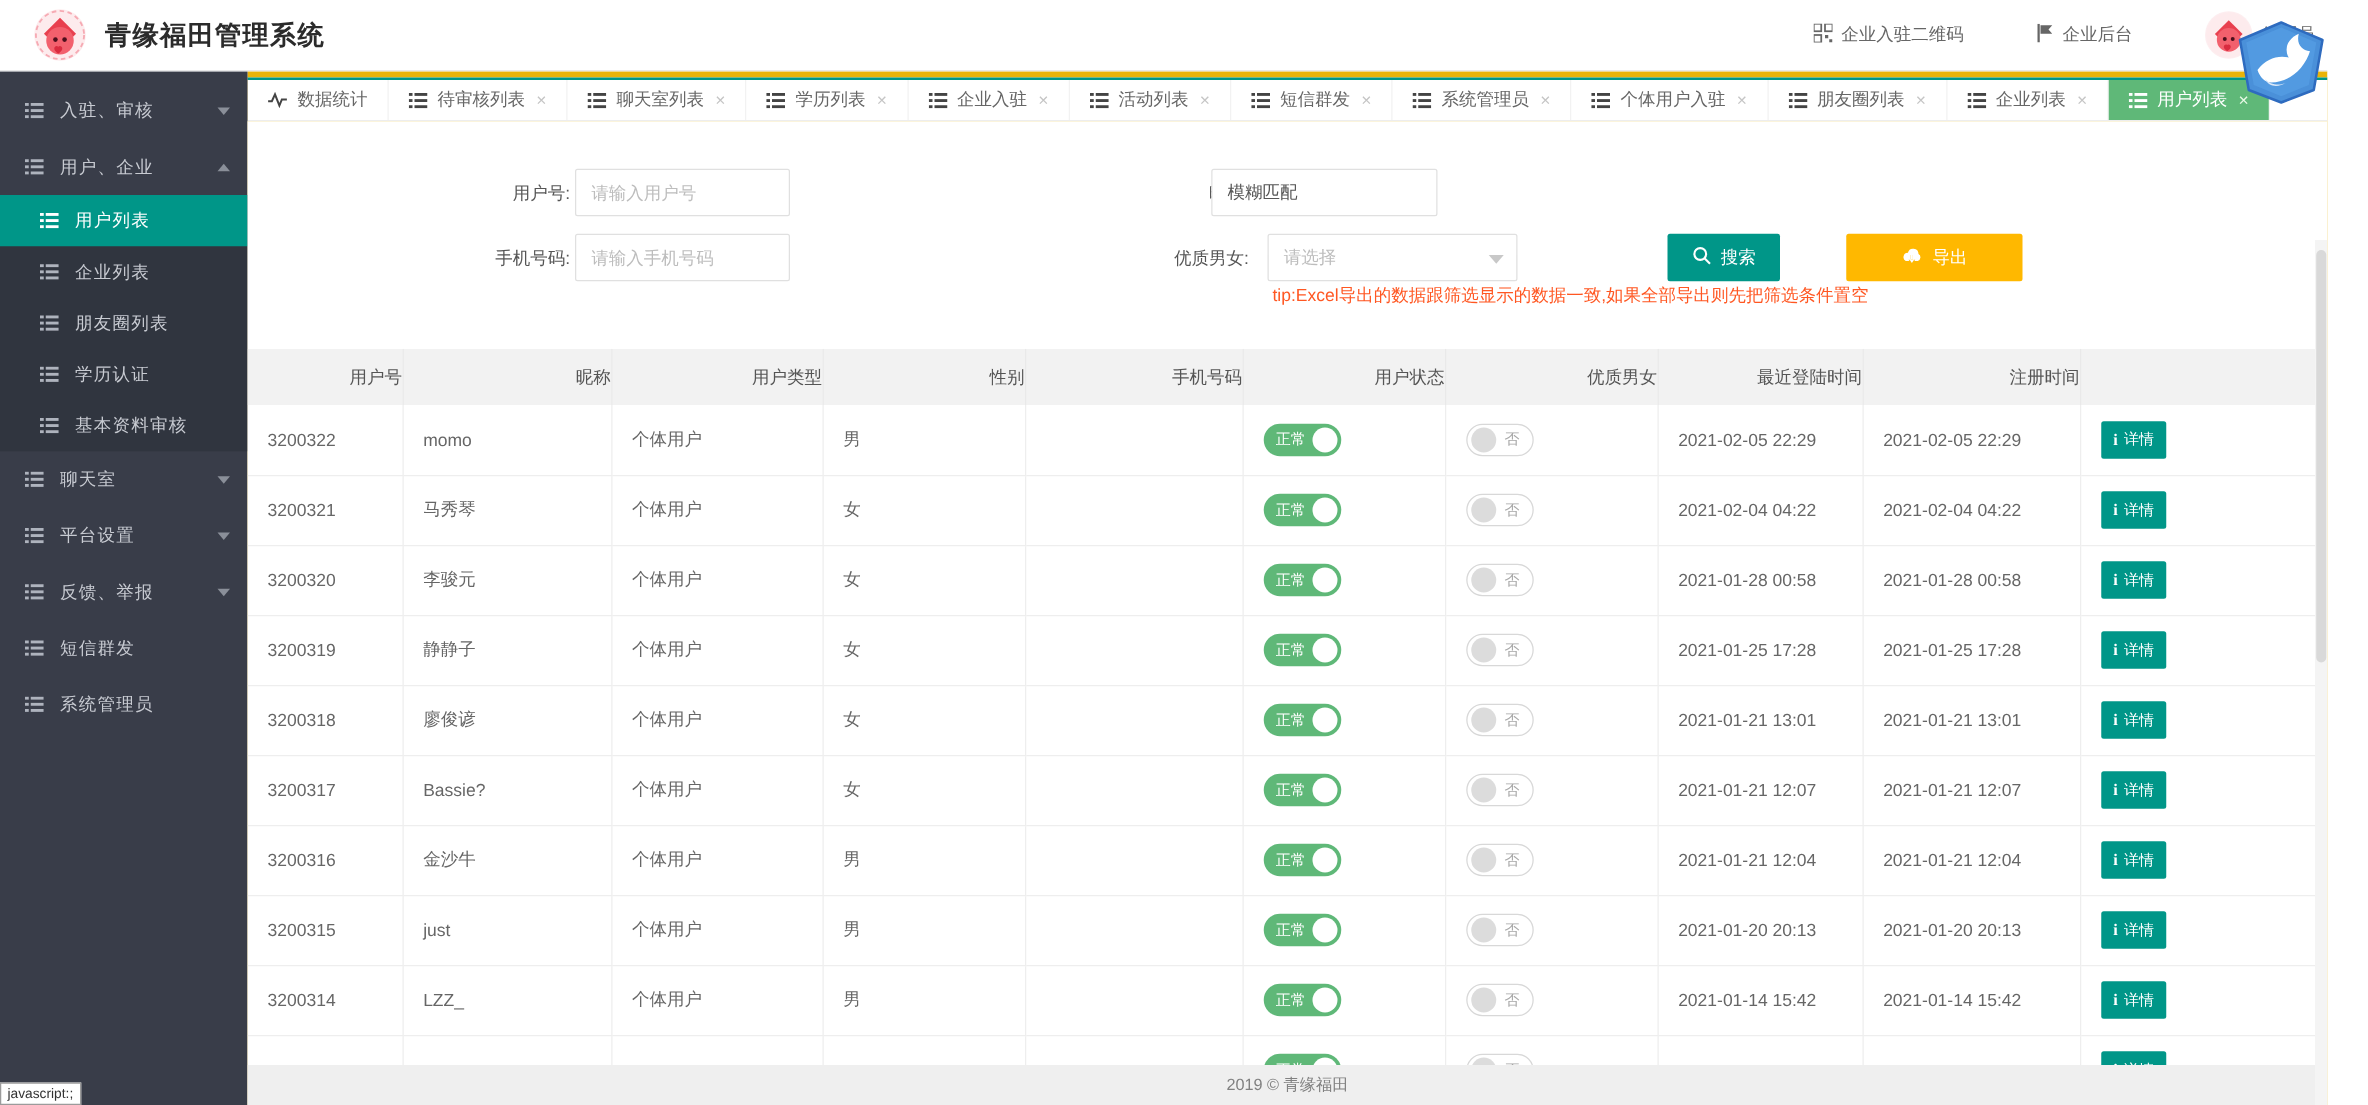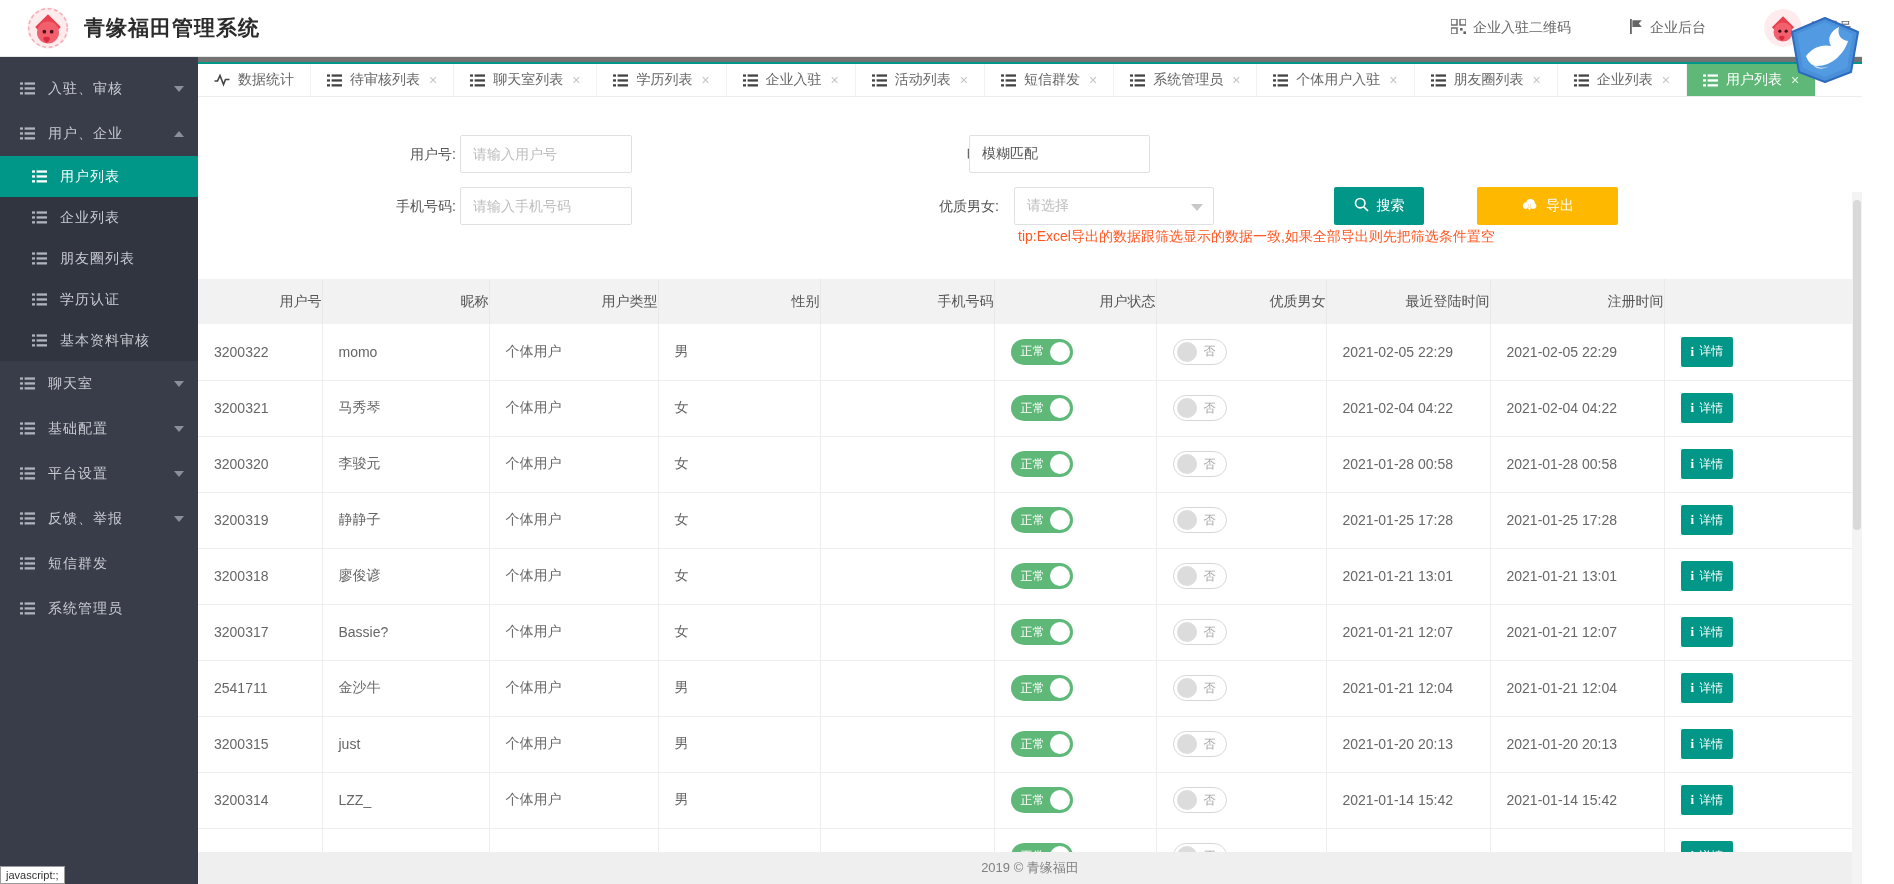--- a/index.html
+++ b/index.html
@@ -33,21 +33,21 @@
   .side-item.active { background:#009688; color:#fff; }
   .side-item.active .icon-wrap { color:#fff; }
   .caret-down, .caret-up { position:absolute; right:14px; width:0; height:0;
     border-left:5px solid transparent; border-right:5px solid transparent; }
   .caret-down { border-top:6px solid #8a8f99; }
   .caret-up { border-bottom:6px solid #8a8f99; }
   .js-tip { position:absolute; left:0; bottom:0; background:#fff; border:1px solid #9b9b9b;
     font-size:11px; color:#333; padding:2px 5px; z-index:9; font-family:"Liberation Sans",sans-serif; }
 
   
-  .content { flex:1; display:flex; flex-direction:column; min-width:0; background:#737373; }
+  .content { flex:1; display:flex; flex-direction:column; min-width:0; background:#eab308; }
   .tabbar { margin-top:5px; height:35px; border-top:2px solid #009688; border-bottom:1px solid #ededed;
     background:#fff; display:flex; align-items:stretch; overflow:hidden; }
   .tab { display:flex; align-items:center; gap:8px; padding:0 16px; font-size:14px; color:#666;
     border-right:1px solid #f2f2f2; cursor:pointer; white-space:nowrap; }
   .tab .icon-wrap { display:flex; color:#444; }
   .tab .close { color:#c5c5c5; font-size:14px; line-height:1; margin-left:1px; }
   .tab.active { background:#5FB878; color:#fff; }
   .tab.active .icon-wrap { color:#fff; }
   .tab.active .close { color:#e9f9e6; }
 
@@ -272,34 +272,20 @@
             <span class="icon-wrap">
               <svg width="15" height="13" viewBox="0 0 15 13" fill="currentColor">
                 <rect x="0" y="0.4" width="3" height="2.3"></rect>
                 <rect x="4.6" y="0.4" width="10.4" height="2.3"></rect>
                 <rect x="0" y="5.3" width="3" height="2.3"></rect>
                 <rect x="4.6" y="5.3" width="10.4" height="2.3"></rect>
                 <rect x="0" y="10.2" width="3" height="2.3"></rect>
                 <rect x="4.6" y="10.2" width="10.4" height="2.3"></rect>
               </svg>
             </span>
-            <span class="label">基础配置</span>
-            <span class="caret-down"></span>
-          </div>
-          <div class="side-item">
-            <span class="icon-wrap">
-              <svg width="15" height="13" viewBox="0 0 15 13" fill="currentColor">
-                <rect x="0" y="0.4" width="3" height="2.3"></rect>
-                <rect x="4.6" y="0.4" width="10.4" height="2.3"></rect>
-                <rect x="0" y="5.3" width="3" height="2.3"></rect>
-                <rect x="4.6" y="5.3" width="10.4" height="2.3"></rect>
-                <rect x="0" y="10.2" width="3" height="2.3"></rect>
-                <rect x="4.6" y="10.2" width="10.4" height="2.3"></rect>
-              </svg>
-            </span>
             <span class="label">平台设置</span>
             <span class="caret-down"></span>
           </div>
           <div class="side-item">
             <span class="icon-wrap">
               <svg width="15" height="13" viewBox="0 0 15 13" fill="currentColor">
                 <rect x="0" y="0.4" width="3" height="2.3"></rect>
                 <rect x="4.6" y="0.4" width="10.4" height="2.3"></rect>
                 <rect x="0" y="5.3" width="3" height="2.3"></rect>
                 <rect x="4.6" y="5.3" width="10.4" height="2.3"></rect>
@@ -693,21 +679,21 @@
                       <span>否</span>
                     </span></td>
                   <td>2021-01-21 12:07</td>
                   <td>2021-01-21 12:07</td>
                   <td><button class="btn-detail">
                       <span class="i-glyph">i</span>
                       <span>详情</span>
                     </button></td>
                 </tr>
                 <tr>
-                  <td>2541711</td>
+                  <td>3200316</td>
                   <td>金沙牛</td>
                   <td>个体用户</td>
                   <td>男</td>
                   <td></td>
                   <td><span class="sw sw-on">
                       <span>正常</span>
                       <span class="knob"></span>
                     </span></td>
                   <td><span class="sw sw-off">
                       <span class="knob"></span>

